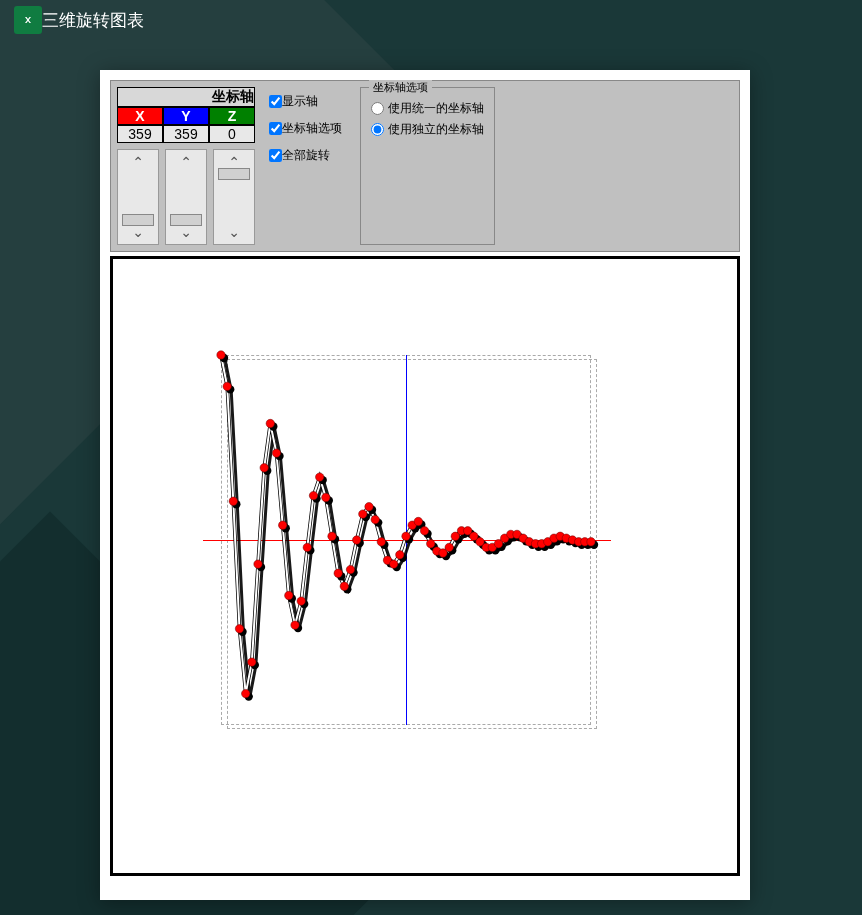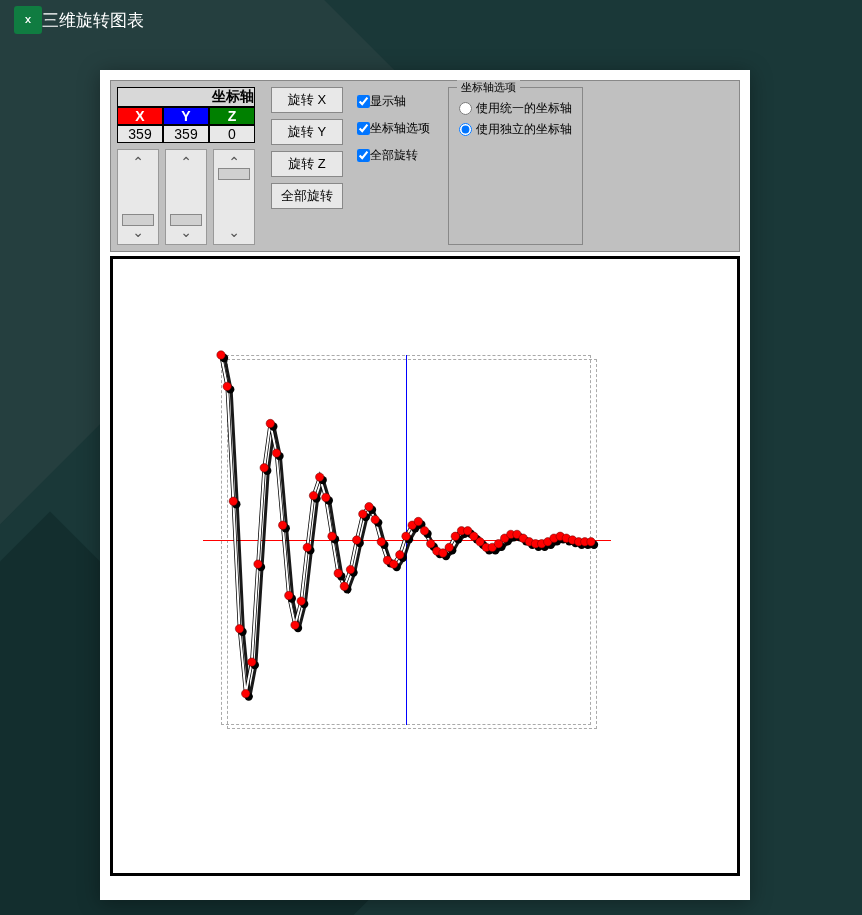--- a/index.html
+++ b/index.html
@@ -95,26 +95,20 @@
           <span class="arrow">⌄</span>
         </div>
         <div class="vslider">
           <span class="arrow">⌃</span>
           <div class="thumb" style="top:18px"></div>
           <span class="arrow">⌄</span>
         </div>
       </div>
     </div>
 
-    <div class="rotate-buttons">
-      <button>旋转 X</button>
-      <button>旋转 Y</button>
-      <button>旋转 Z</button>
-      <button>全部旋转</button>
-    </div>
 
     <div class="checks">
       <label>
           <input type="checkbox" checked="" style="">
           <span>显示轴</span>
         </label>
       <label>
           <input type="checkbox" checked="" style="">
           <span>坐标轴选项</span>
         </label>

